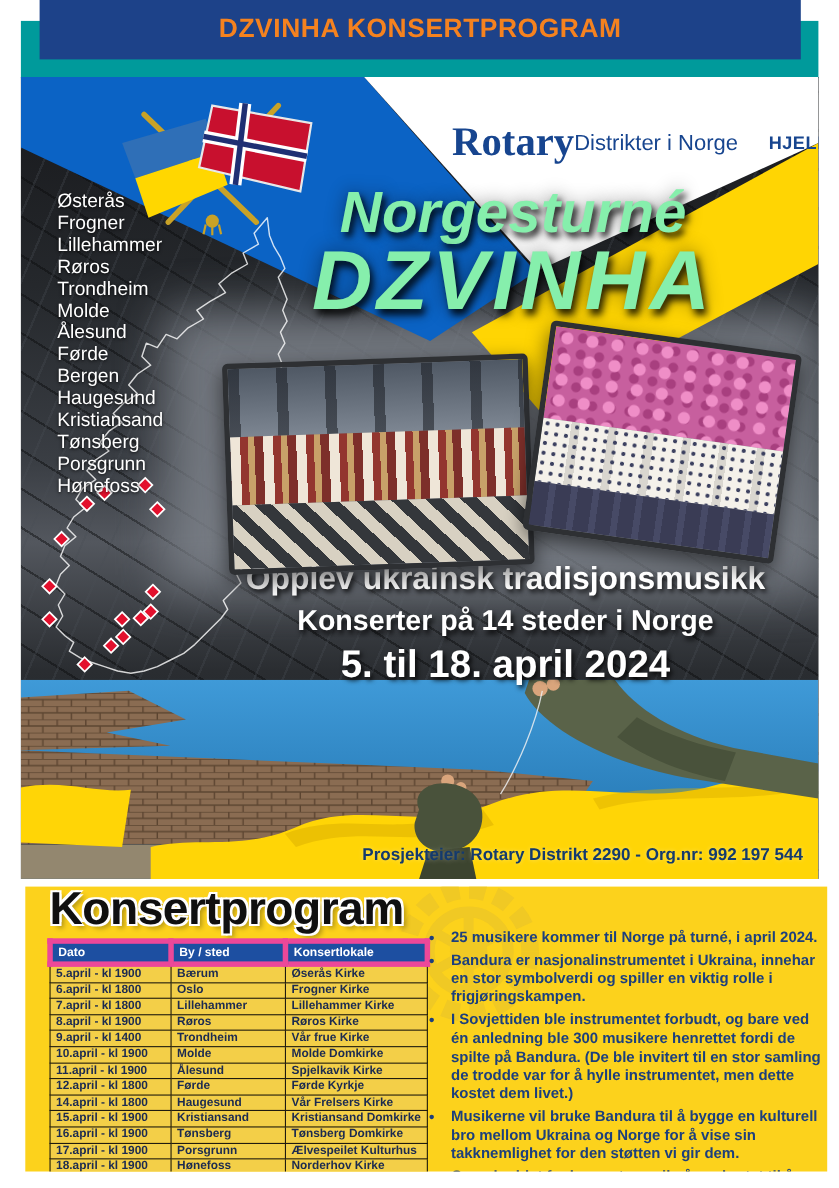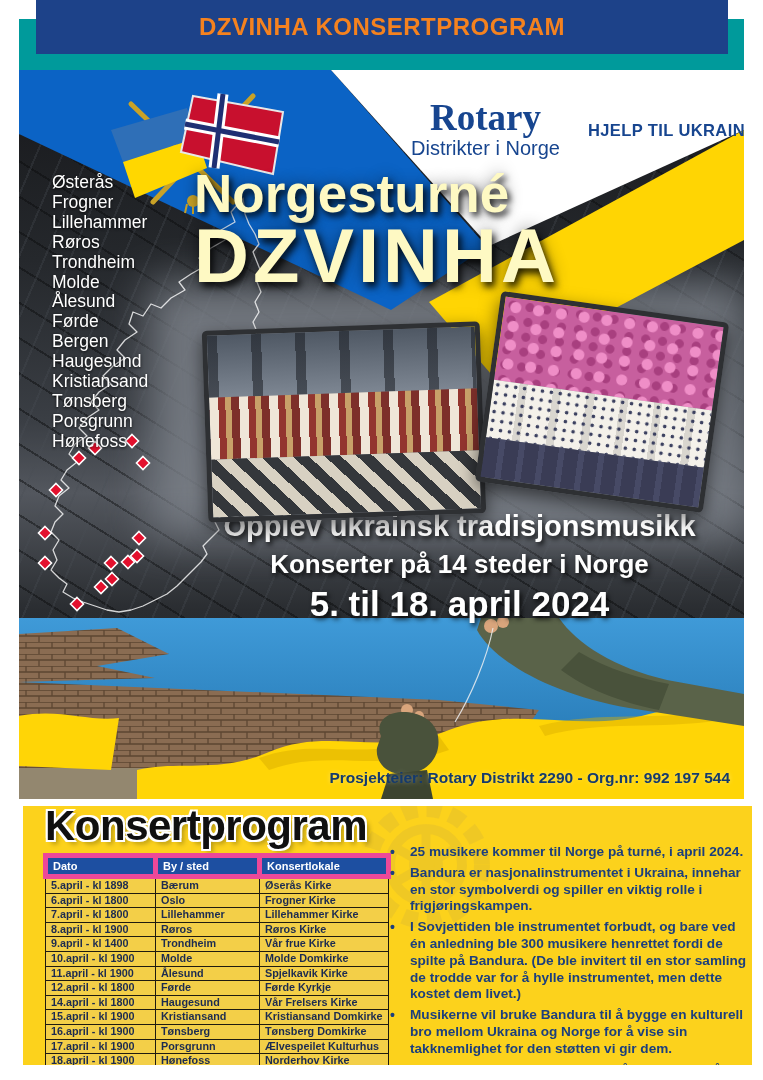--- a/index.html
+++ b/index.html
@@ -22,34 +22,34 @@
   .poster{position:absolute;left:19px;top:70px;width:725px;height:729px;background:#1c1e21;overflow:hidden;}
   .poster-texture{position:absolute;inset:0;
     background:
       repeating-linear-gradient(113deg, rgba(72,77,84,.30) 0 2px, transparent 2px 24px),
       repeating-linear-gradient(32deg, rgba(10,11,12,.45) 0 2px, transparent 2px 30px),
       linear-gradient(#17181b 0%, #25282c 26%, #3a3e44 48%, #53575e 58%, #2a2d31 74%, #191a1d 100%);}
   .gray-zone{position:absolute;left:130px;top:212px;width:600px;height:255px;background:#7b8088;filter:blur(22px);opacity:.88;}
   .bands{position:absolute;left:0;top:0;}
 
   .rotary{position:absolute;left:392px;top:18px;width:330px;height:84px;display:flex;align-items:center;z-index:5;}
-  .rotary-words{display:flex;flex-direction:column;align-items:center;margin-right:6px;}
+  .rotary-words{display:flex;flex-direction:row;align-items:center;margin-right:6px;}
   .rotary-wordmark{font-family:"Liberation Serif",serif;font-weight:700;font-size:37px;line-height:.95;color:var(--rotary-navy);}
   .rotary-subtitle{font-size:20px;color:var(--rotary-navy);margin-top:1px;white-space:nowrap;}
   .rotary-divider{width:1px;height:66px;background:#b9c0c9;margin:0 13px 0 9px;}
   .campaign-label{font-size:16.5px;font-weight:700;color:var(--rotary-navy);letter-spacing:.4px;white-space:nowrap;}
 
   .flags-pin{position:absolute;left:76px;top:12px;z-index:6;}
 
   .cities{position:absolute;left:33px;top:103px;z-index:7;list-style:none;}
   .cities li{color:#fff;font-size:17.5px;line-height:19.9px;text-shadow:0 1px 3px rgba(0,0,0,.85);}
 
   .norway-map{position:absolute;left:0;top:0;z-index:4;}
 
-  .title-block{position:absolute;left:175px;width:545px;top:96px;color:#fef9c3;z-index:8;}
+  .title-block{position:absolute;left:175px;width:545px;top:96px;text-align:center;color:#86efac;z-index:8;font-style:italic;}
   .title-line1{font-size:53px;font-weight:700;line-height:1.05;
     text-shadow:3px 4px 6px rgba(0,0,0,.8),0 0 16px rgba(0,0,0,.45);}
   .title-line2{font-size:76px;font-weight:700;letter-spacing:4px;margin-top:-4px;line-height:1.0;
     text-shadow:3px 5px 7px rgba(0,0,0,.8),0 0 18px rgba(0,0,0,.45);}
 
   .photo{position:absolute;border:5px solid #2e3033;border-radius:5px;box-shadow:0 7px 18px rgba(0,0,0,.55);overflow:hidden;z-index:9;}
   .photo-left{left:186px;top:256px;width:278px;height:192px;transform:rotate(-2deg);}
   .photo-right{left:468px;top:236px;width:230px;height:192px;transform:rotate(8deg);}
   .p-top{height:34%;background:
       repeating-linear-gradient(90deg, rgba(25,28,34,.55) 0 10px, transparent 10px 44px),
@@ -283,21 +283,21 @@
         </colgroup>
       <thead>
           <tr id="program-head">
             <th>Dato</th>
             <th>By / sted</th>
             <th>Konsertlokale</th>
           </tr>
         </thead>
       <tbody id="program-body">
           <tr>
-            <td>5.april - kl 1898</td>
+            <td>5.april - kl 1900</td>
             <td>Bærum</td>
             <td>Øserås Kirke</td>
           </tr>
           <tr>
             <td>6.april - kl 1800</td>
             <td>Oslo</td>
             <td>Frogner Kirke</td>
           </tr>
           <tr>
             <td>7.april - kl 1800</td>

